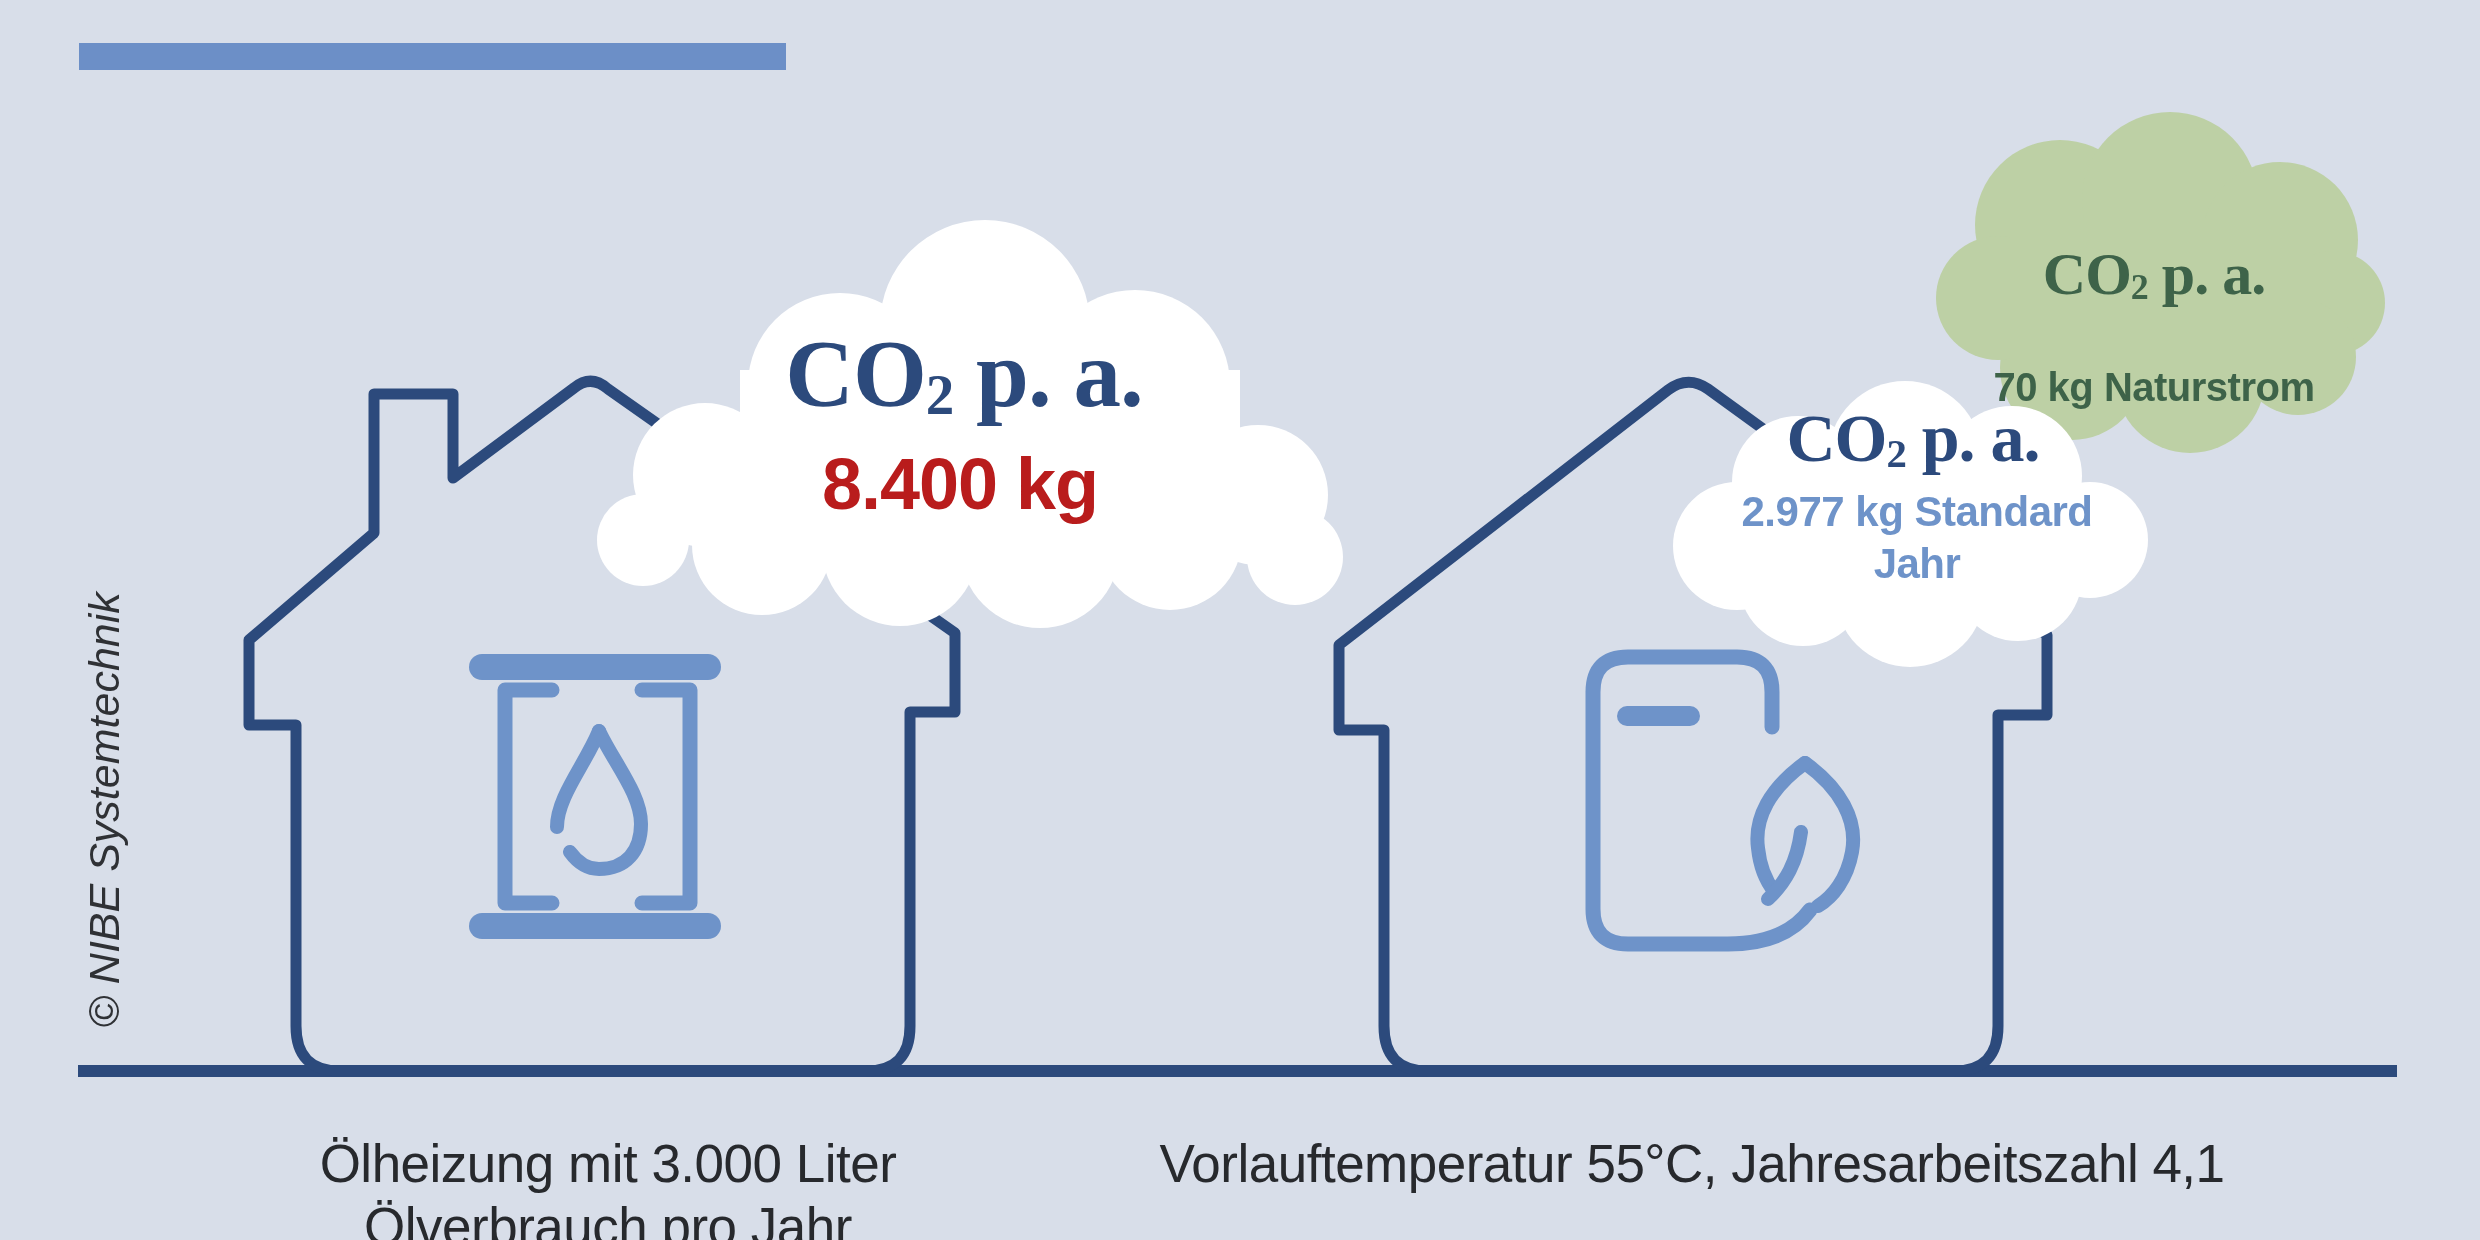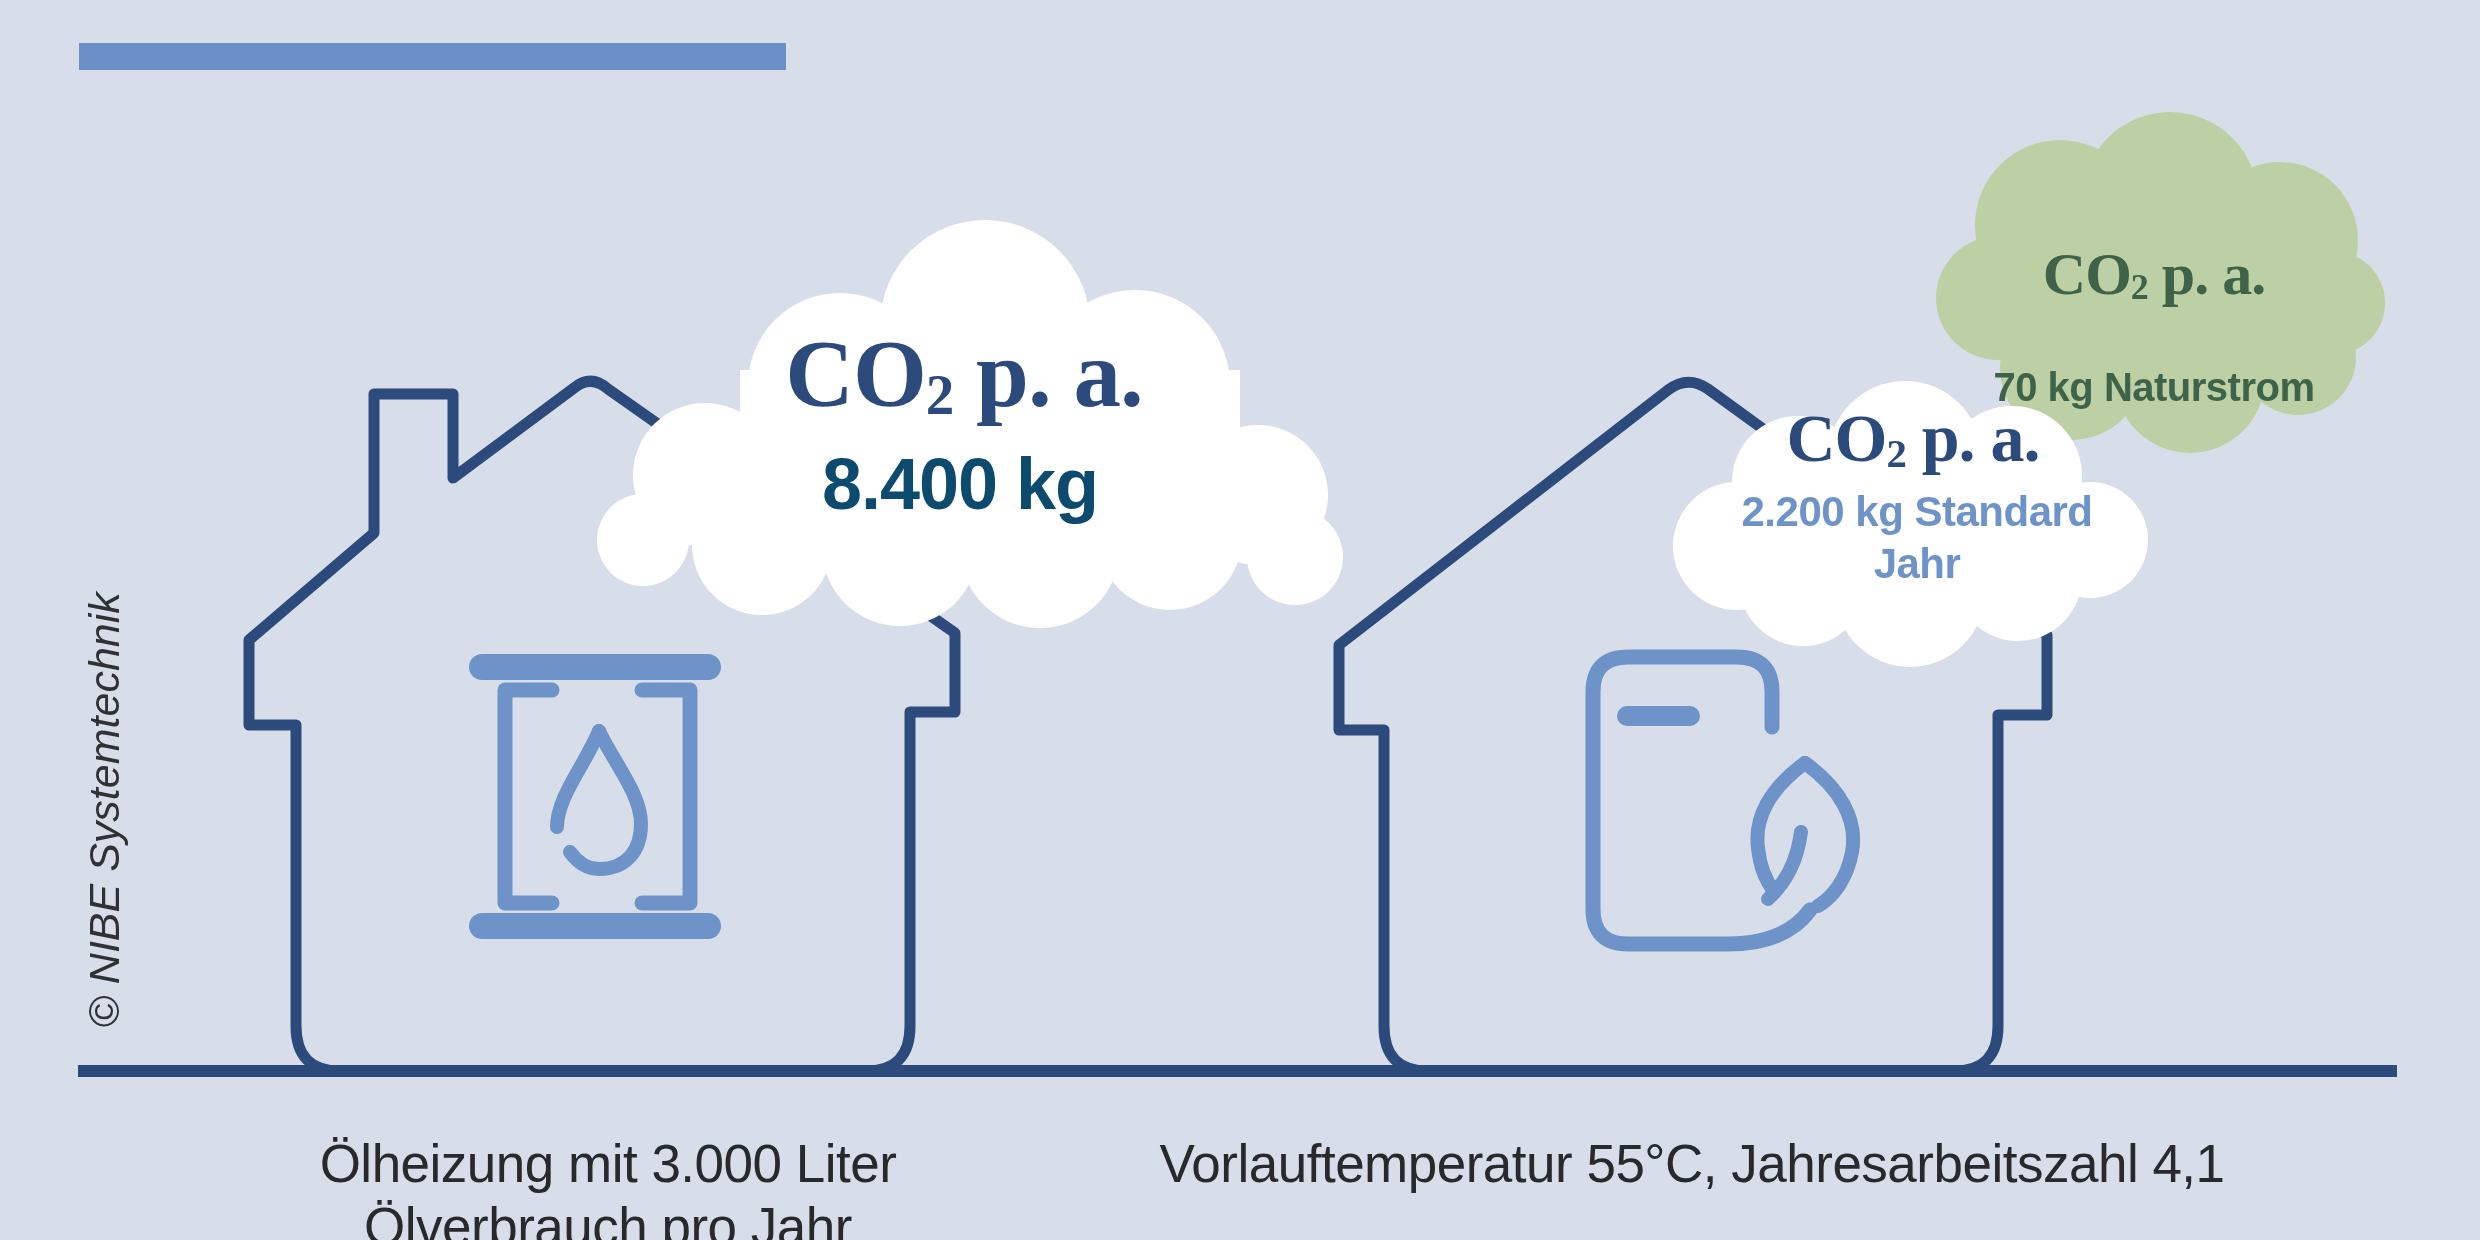--- a/index.html
+++ b/index.html
@@ -8,21 +8,21 @@
     width:2480px;height:1240px;
     background:#D8DEE9;
     overflow:hidden;
     font-family:"Liberation Sans", sans-serif;
   }
   #scene{position:absolute;left:0;top:0;}
   .txt{position:absolute;white-space:nowrap;}
   .cloud-title{font-weight:700;color:#2C4A7C;letter-spacing:-1px;font-family:Liberation Serif, serif;}
   .cloud-title .sub{font-size:0.60em;vertical-align:-0.14em;}
   .c1-title{left:964px;top:378px;font-size:95px;transform:translate(-50%,-54%);}
-  .c1-value{left:960px;top:486px;font-size:72px;font-weight:700;color:#0c4a6e;transform:translate(-50%,-52%);letter-spacing:-1px;}
+  .c1-value{left:960px;top:486px;font-size:72px;font-weight:700;color:#b91c1c;transform:translate(-50%,-52%);letter-spacing:-1px;}
   .c2-title{left:1913px;top:442px;font-size:68px;transform:translate(-50%,-54%);}
   .c2-value{left:1917px;top:538px;font-size:42px;line-height:52px;font-weight:700;color:#6E93C9;transform:translate(-50%,-50%);text-align:center;letter-spacing:-0.5px;}
   .c3-title{left:2154px;top:277px;font-size:60px;color:#3E6349 !important;transform:translate(-50%,-54%);}
   .c3-value{left:2154px;top:344px;font-size:40px;font-weight:700;color:#3E6349;transform:translate(-50%,-50%);letter-spacing:-0.5px;margin-top:43px;}
   .caption{
     position:absolute;top:1132px;width:1100px;
     font-size:53px;line-height:63px;color:#27292D;
     text-align:center;letter-spacing:-0.5px;
   }
   .caption-left{left:608px;transform:translateX(-50%);}
@@ -111,21 +111,21 @@
       <circle cx="2018" cy="577" r="64"></circle>
       <rect x="1770" y="470" width="270" height="110"></rect>
     </g>
   </svg>
 
   <div class="txt cloud-title c1-title"><span>CO</span><span class="sub">2</span><span> p. a.</span></div>
   <div class="txt c1-value">8.400 kg</div>
 
   <div class="txt cloud-title c2-title"><span>CO</span><span class="sub">2</span><span> p. a.</span></div>
   <div class="txt c2-value">
-      <div>2.200 kg Standard</div>
+      <div>2.977 kg Standard</div>
       <div>Jahr</div>
     </div>
 
   <div class="txt cloud-title c3-title"><span>CO</span><span class="sub">2</span><span> p. a.</span></div>
   <div class="txt c3-value">70 kg Naturstrom</div>
 
   <div class="caption caption-left">
     <div>Ölheizung mit 3.000 Liter</div>
     <div>Ölverbrauch pro Jahr</div>
   </div>

